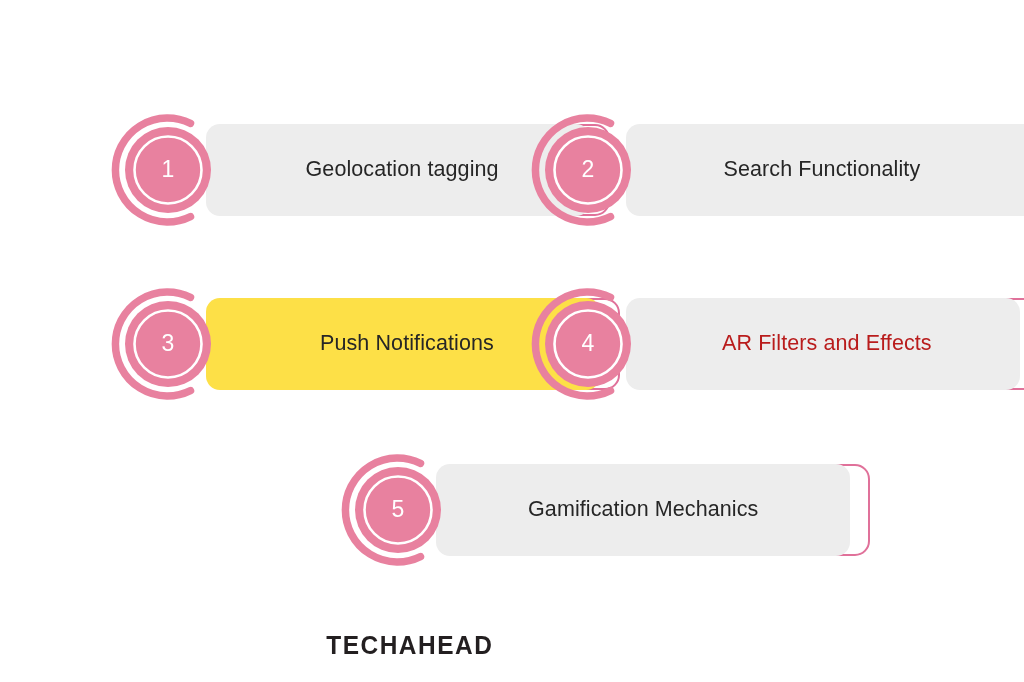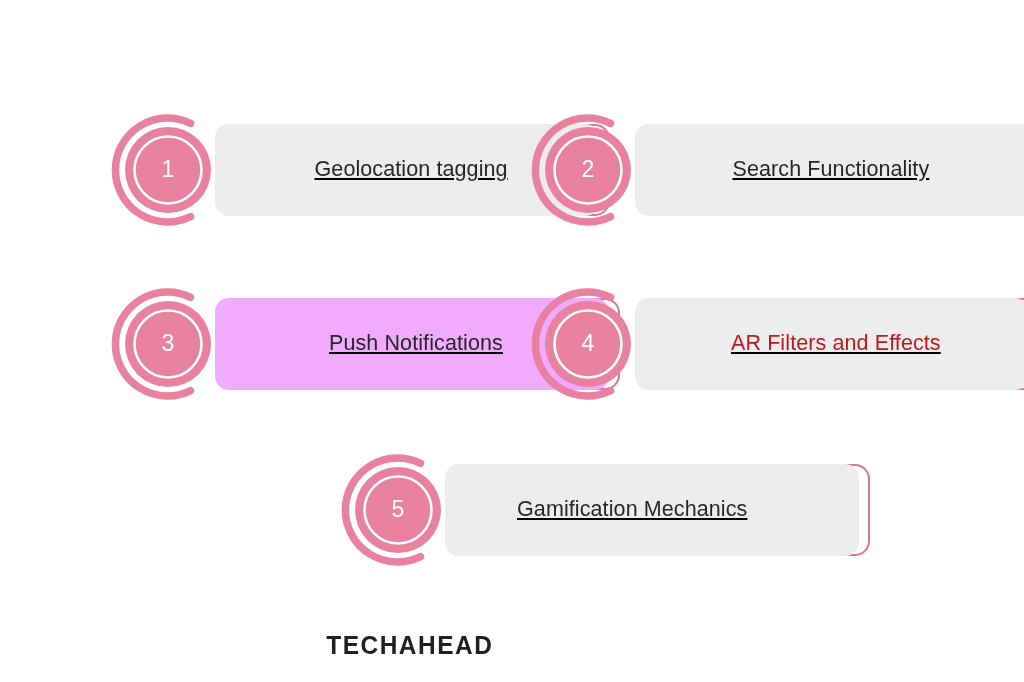--- a/index.html
+++ b/index.html
@@ -22,28 +22,27 @@
   
   .item {
     position:absolute;
     height:120px;
   }
 
   
   .plate {
     position:absolute;
     top:14px;
-    left:107px;
+    left:98px;
     height:92px;
     background:#ededed;
     border-radius:14px;
     display:flex;
     align-items:center;
     z-index:2;
-    text-decoration:underline;
   }
 
   
   .plate-accent {
     position:absolute;
     top:14px;
     height:92px;
     border:2.2px solid #e0719a;
     border-radius:15px;
     z-index:1;
@@ -131,21 +130,21 @@
           <svg viewBox="0 0 120 120">
             <path d="M 82.5 13.4 A 52 52 0 1 0 82.5 106.6" fill="none" stroke="#e8819f" stroke-width="7.5" stroke-linecap="round"></path>
             <circle cx="60" cy="60" r="43" fill="#e8819f"></circle>
             <circle cx="60" cy="60" r="33.5" fill="none" stroke="#ffffff" stroke-width="2.6"></circle>
           </svg>
           <div class="badge-number" style="color: rgb(255, 255, 255);">2</div>
         </div>
       </div>
       <div class="item" style="left: 108px; top: 284px; width: 513px;">
         <div class="plate-accent" style="left: 118px; width: 394px; border-color: rgb(224, 113, 154);"></div>
-        <div class="plate" style="width: 394px; background: #f0abfc;">
+        <div class="plate" style="width: 394px; background: #fde047;">
           <span class="plate-label" style="color: rgb(38, 38, 38); margin-left: 114px; margin-right: auto;">Push Notifications</span>
         </div>
         <div class="badge">
           <svg viewBox="0 0 120 120">
             <path d="M 82.5 13.4 A 52 52 0 1 0 82.5 106.6" fill="none" stroke="#e8819f" stroke-width="7.5" stroke-linecap="round"></path>
             <circle cx="60" cy="60" r="43" fill="#e8819f"></circle>
             <circle cx="60" cy="60" r="33.5" fill="none" stroke="#ffffff" stroke-width="2.6"></circle>
           </svg>
           <div class="badge-number" style="color: rgb(255, 255, 255);">3</div>
         </div>
@@ -160,21 +159,21 @@
             <path d="M 82.5 13.4 A 52 52 0 1 0 82.5 106.6" fill="none" stroke="#e8819f" stroke-width="7.5" stroke-linecap="round"></path>
             <circle cx="60" cy="60" r="43" fill="#e8819f"></circle>
             <circle cx="60" cy="60" r="33.5" fill="none" stroke="#ffffff" stroke-width="2.6"></circle>
           </svg>
           <div class="badge-number" style="color: rgb(255, 255, 255);">4</div>
         </div>
       </div>
       <div class="item" style="left: 338px; top: 450px; width: 533px;">
         <div class="plate-accent" style="left: 118px; width: 414px; border-color: rgb(224, 113, 154);"></div>
         <div class="plate" style="width: 414px; background: rgb(237, 237, 237);">
-          <span class="plate-label" style="color: rgb(38, 38, 38); margin-left: 72px; margin-right: auto;">Gamification Mechanics</span>
+          <span class="plate-label" style="color: rgb(38, 38, 38); margin-left: 92px; margin-right: auto;">Gamification Mechanics</span>
         </div>
         <div class="badge">
           <svg viewBox="0 0 120 120">
             <path d="M 82.5 13.4 A 52 52 0 1 0 82.5 106.6" fill="none" stroke="#e8819f" stroke-width="7.5" stroke-linecap="round"></path>
             <circle cx="60" cy="60" r="43" fill="#e8819f"></circle>
             <circle cx="60" cy="60" r="33.5" fill="none" stroke="#ffffff" stroke-width="2.6"></circle>
           </svg>
           <div class="badge-number" style="color: rgb(255, 255, 255);">5</div>
         </div>
       </div>

